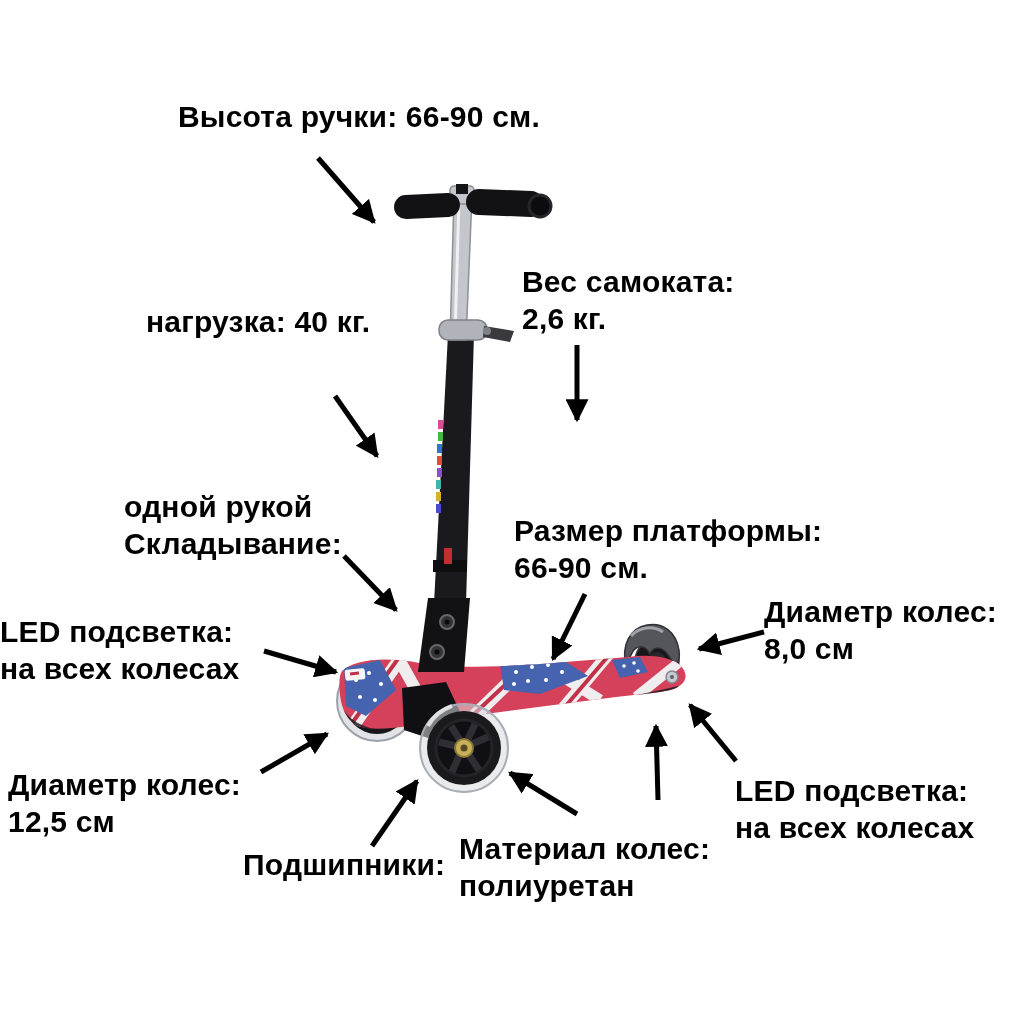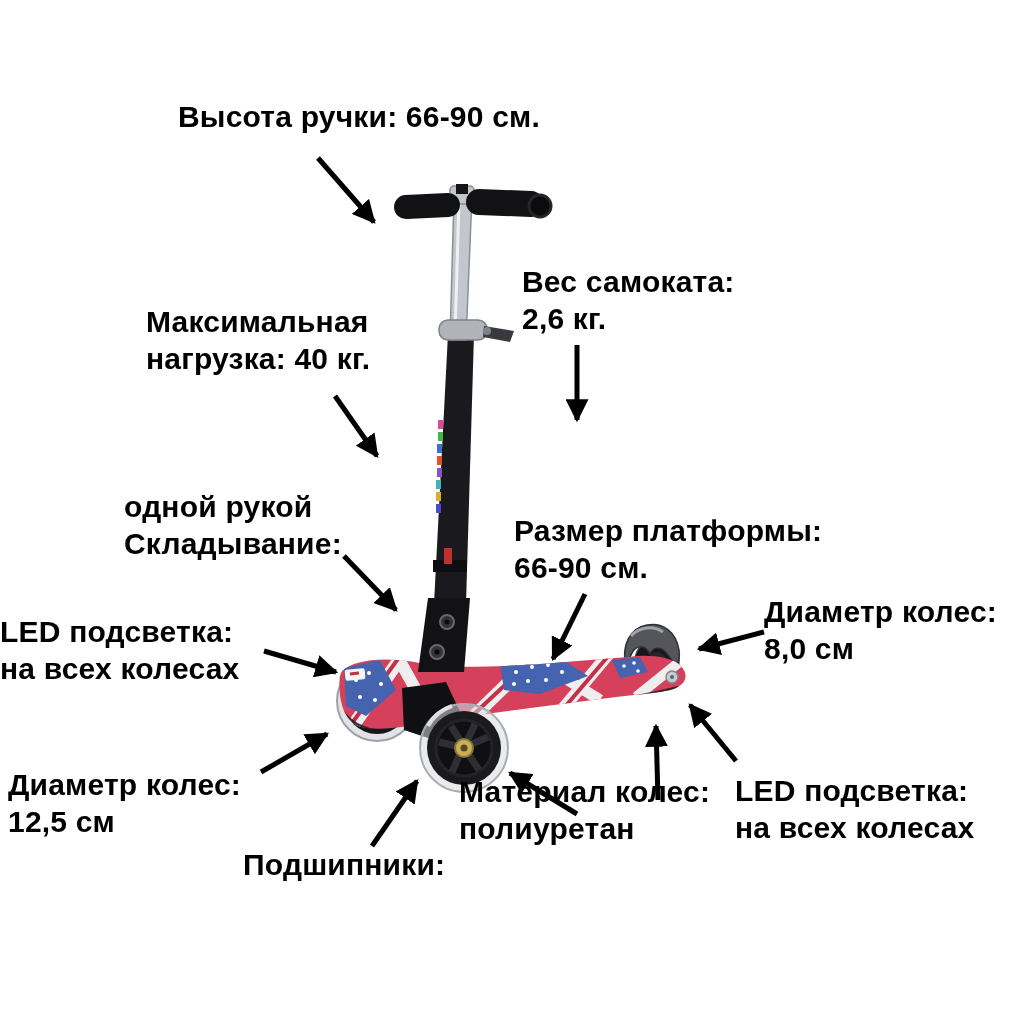--- a/index.html
+++ b/index.html
@@ -189,21 +189,20 @@
   <div class="label" style="left:178px;top:98px;">
     <span>Высота ручки: 66-90 см.</span>
   </div>
 
   <div class="label" style="left:516px;top:263px;margin-left:6px;">
     <span>Вес самоката:</span>
     <span>2,6 кг.</span>
   </div>
 
   <div class="label" style="left:146px;top:303px;">
-    <span>Максимальная</span>
     <span>нагрузка: 40 кг.</span>
   </div>
 
   <div class="label" style="left:124px;top:488px;">
     <span>одной рукой</span>
     <span>Складывание:</span>
   </div>
 
   <div class="label" style="left:0px;top:613px;">
     <span>LED подсветка:</span>
@@ -222,21 +221,21 @@
 
   <div class="label" style="left:8px;top:766px;">
     <span>Диаметр колес:</span>
     <span>12,5 см</span>
   </div>
 
   <div class="label" style="left:243px;top:846px;">
     <span>Подшипники:</span>
   </div>
 
-  <div class="label" style="left:459px;top:773px;">
+  <div class="label" style="left:459px;top:830px;">
     <span>Материал колес:</span>
     <span>полиуретан</span>
   </div>
 
   <div class="label" style="left:735px;top:772px;">
     <span>LED подсветка:</span>
     <span>на всех колесах</span>
   </div>
 
 </div>

